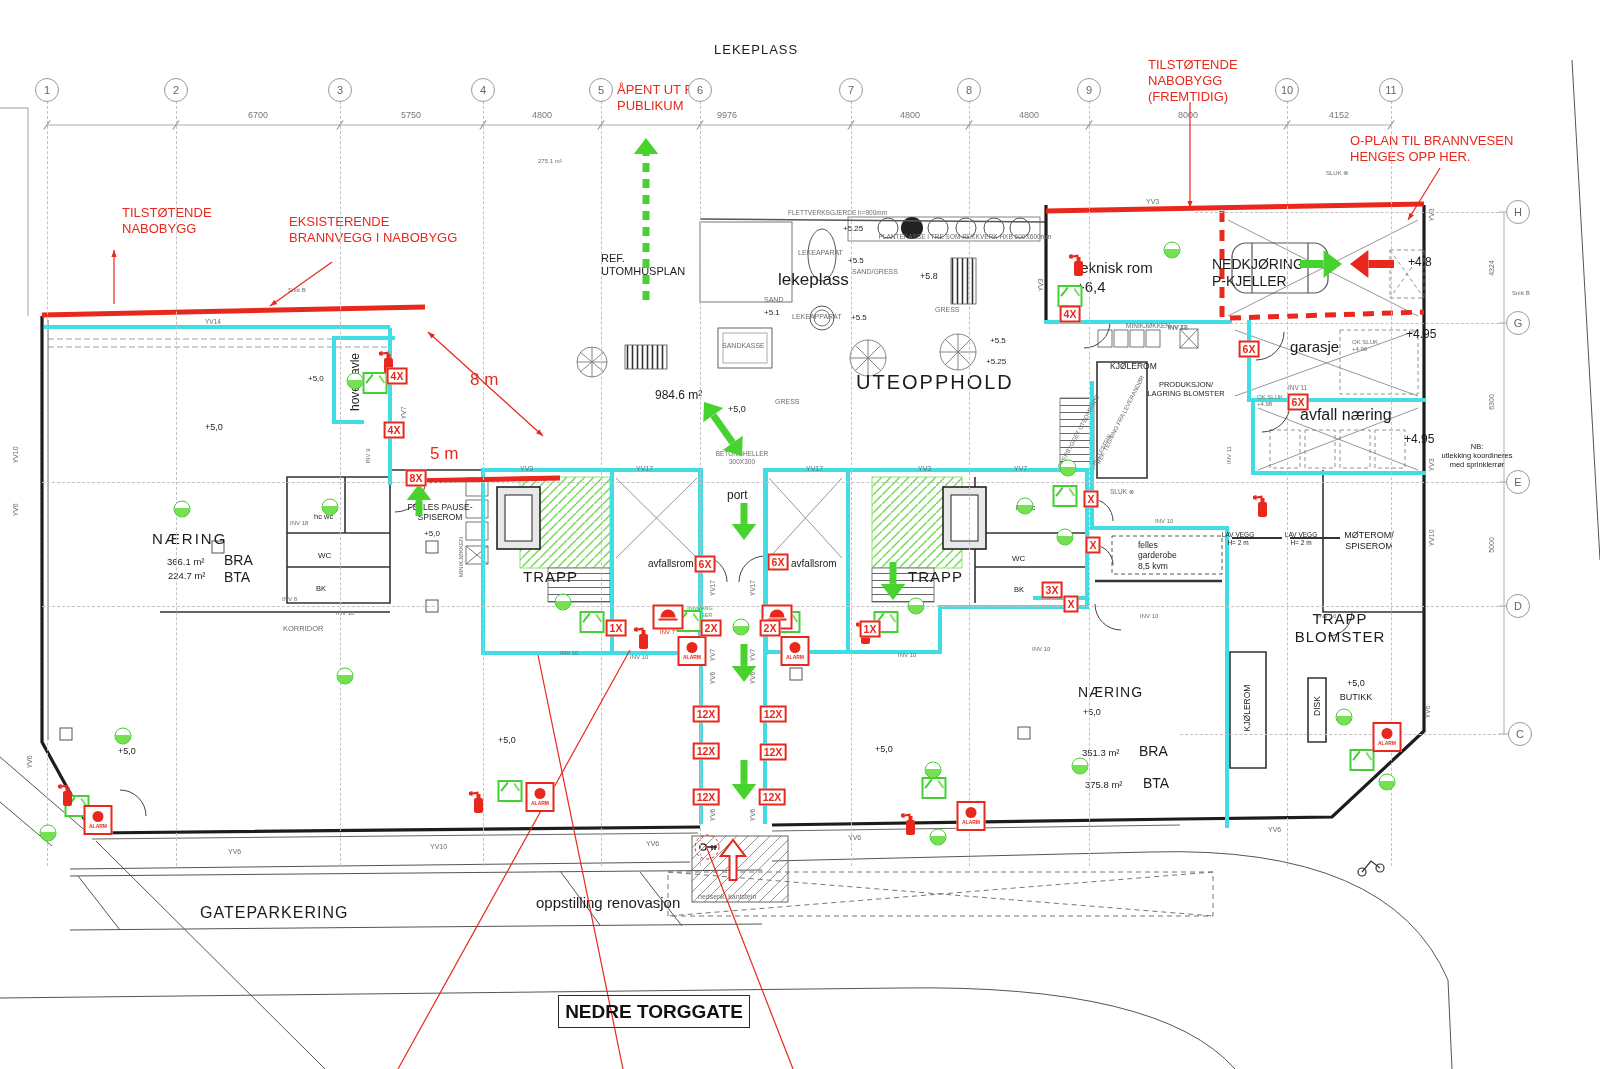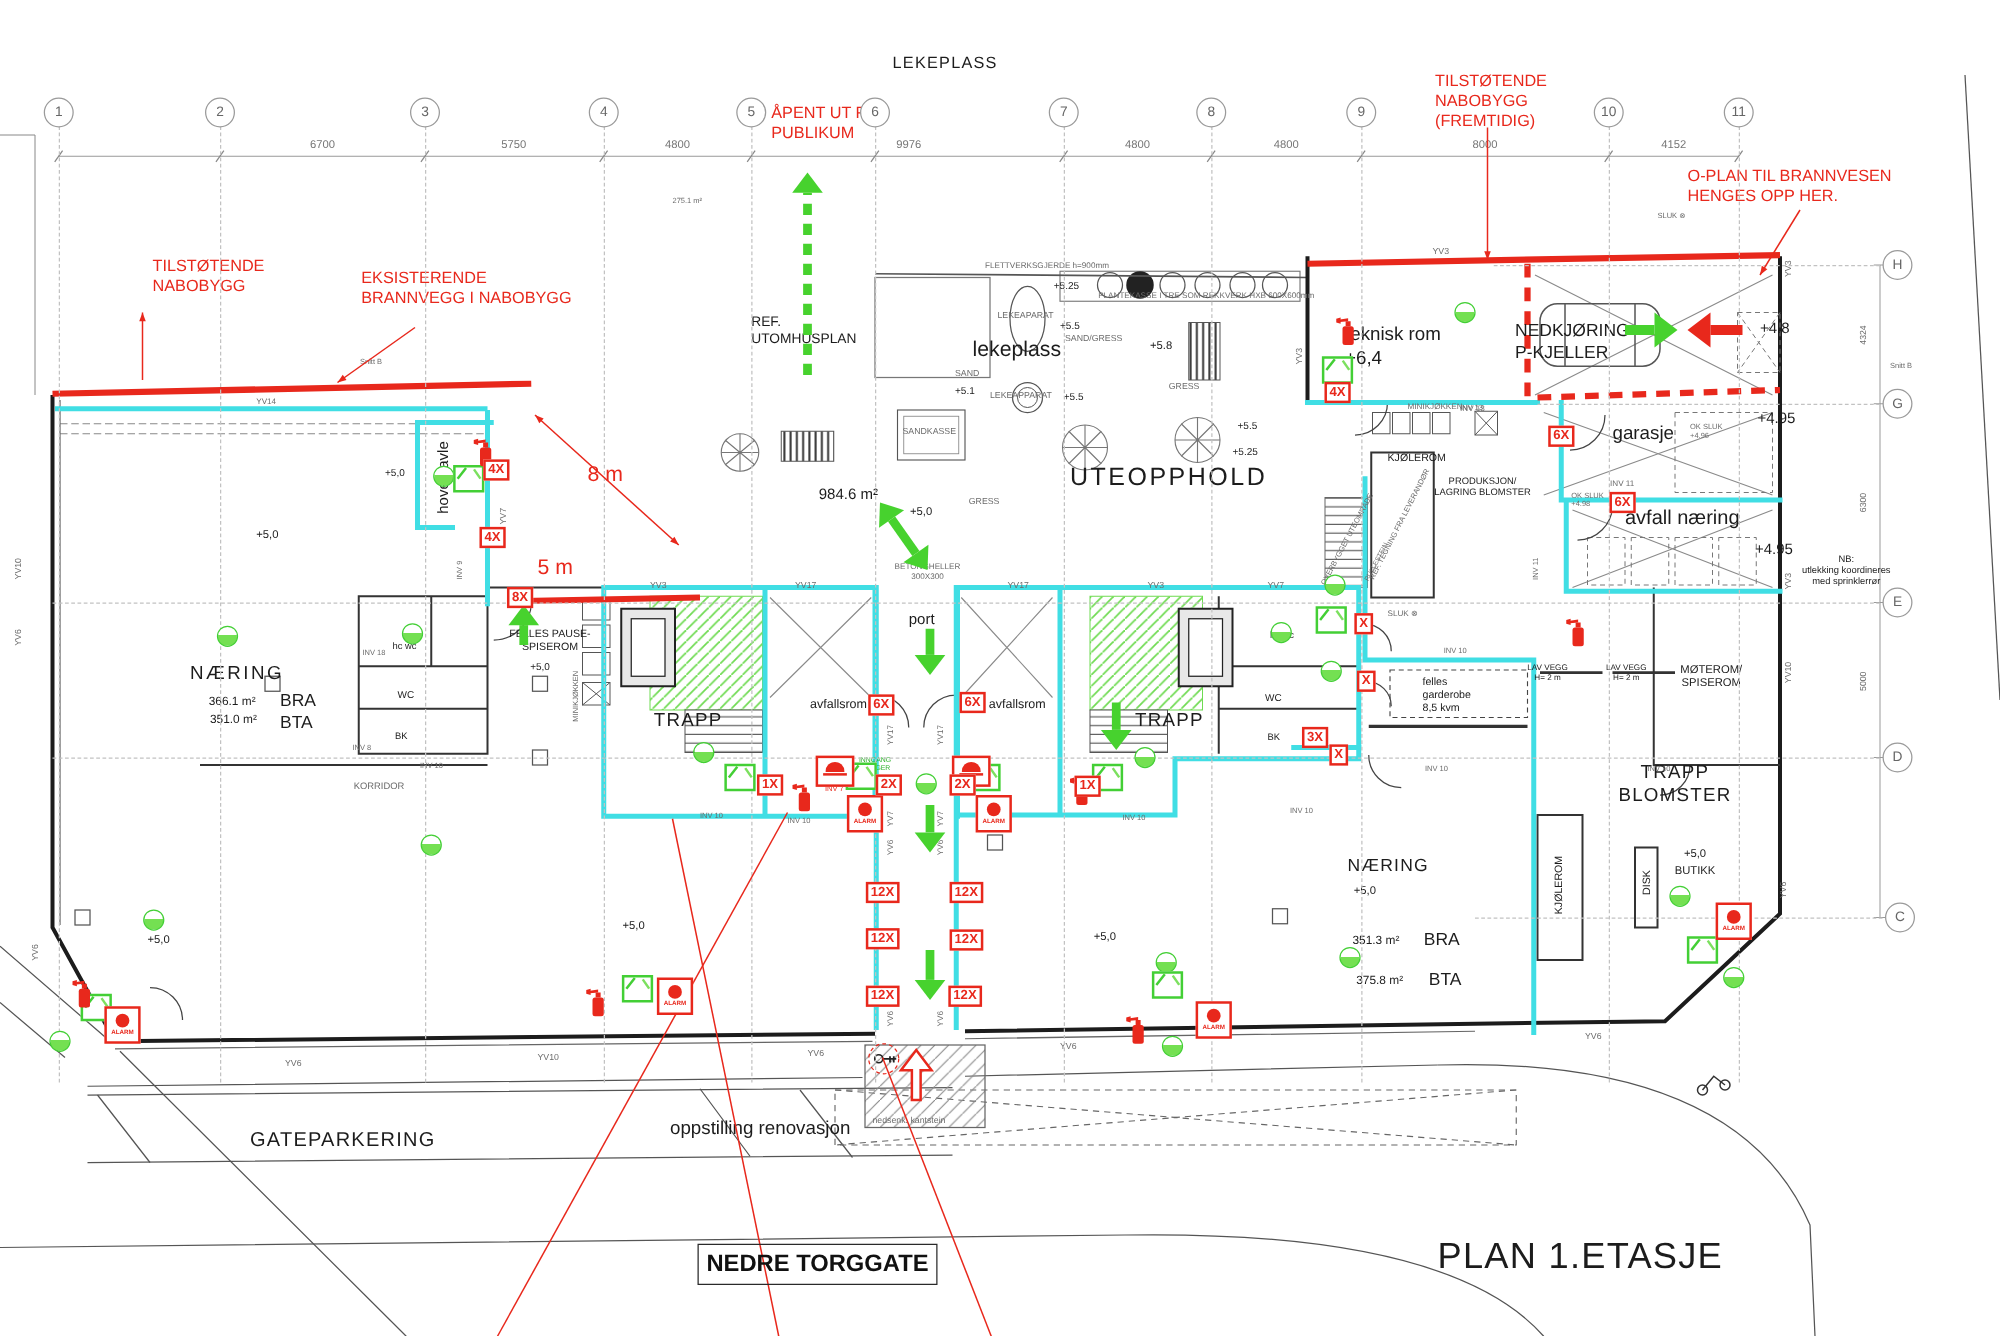--- a/index.html
+++ b/index.html
@@ -349,21 +349,21 @@
 SPISEROM</div>
       <div class="txt" style="font-size: 8px; left: 432px; top: 534px; transform: translate(-50%, -50%); text-align: center;">+5,0</div>
       <div class="txt g" style="font-size: 6px; left: 462px; top: 557px; transform: translate(-50%, -50%) rotate(-90deg); text-align: center;">MINIKJØKKEN</div>
       <div class="txt" style="font-size: 15px; left: 523px; top: 568px; letter-spacing: 1px;">TRAPP</div>
       <div class="txt" style="font-size: 15px; left: 908px; top: 568px; letter-spacing: 1px;">TRAPP</div>
       <div class="txt" style="font-size: 10px; left: 648px; top: 558px;">avfallsrom</div>
       <div class="txt" style="font-size: 10px; left: 791px; top: 558px;">avfallsrom</div>
       <div class="txt" style="font-size: 12px; left: 727px; top: 488px;">port</div>
       <div class="txt" style="font-size: 15px; left: 152px; top: 530px; letter-spacing: 2px;">NÆRING</div>
       <div class="txt" style="font-size: 9.5px; left: 167px; top: 556px;">366.1 m²</div>
-      <div class="txt" style="font-size: 9.5px; left: 168px; top: 570px;">351.0 m²</div>
+      <div class="txt" style="font-size: 9.5px; left: 168px; top: 570px;">224.7 m²</div>
       <div class="txt" style="font-size: 14px; left: 224px; top: 552px;">BRA</div>
       <div class="txt" style="font-size: 14px; left: 224px; top: 569px;">BTA</div>
       <div class="txt" style="font-size: 7.5px; left: 314px; top: 512px;">hc wc</div>
       <div class="txt" style="font-size: 8px; left: 318px; top: 551px;">WC</div>
       <div class="txt" style="font-size: 7.5px; left: 316px; top: 584px;">BK</div>
       <div class="txt g" style="font-size: 7.5px; left: 283px; top: 624px;">KORRIDOR</div>
       <div class="txt" style="font-size: 7.5px; left: 1016px; top: 503px;">hc wc</div>
       <div class="txt" style="font-size: 8px; left: 1012px; top: 554px;">WC</div>
       <div class="txt" style="font-size: 7.5px; left: 1014px; top: 585px;">BK</div>
       <div class="txt" style="font-size: 8.5px; left: 1138px; top: 540px;">felles
@@ -640,17 +640,16 @@
       <div class="bubble" style="left: 1518px; top: 323px;">G</div>
       <div class="hgrid" style="left: 1230px; top: 323px; width: 274px;"></div>
       <div class="bubble" style="left: 1518px; top: 482px;">E</div>
       <div class="hgrid" style="left: 42px; top: 482px; width: 1462px;"></div>
       <div class="bubble" style="left: 1518px; top: 606px;">D</div>
       <div class="hgrid" style="left: 42px; top: 606px; width: 1462px;"></div>
       <div class="bubble" style="left: 1520px; top: 734px;">C</div>
       <div class="hgrid" style="left: 1180px; top: 734px; width: 326px;"></div>
     </div>
 
-  <div class="txt" style="left:1150px;top:988px;font-size:29px;letter-spacing:1px;z-index:30">PLAN 1.ETASJE</div>
   <div class="streetbox" style="left:558px;top:995px;width:190px;height:31px;font-size:19px;font-weight:bold">
     <span>NEDRE TORGGATE</span>
   </div>
 </div>
 
 </body></html>

